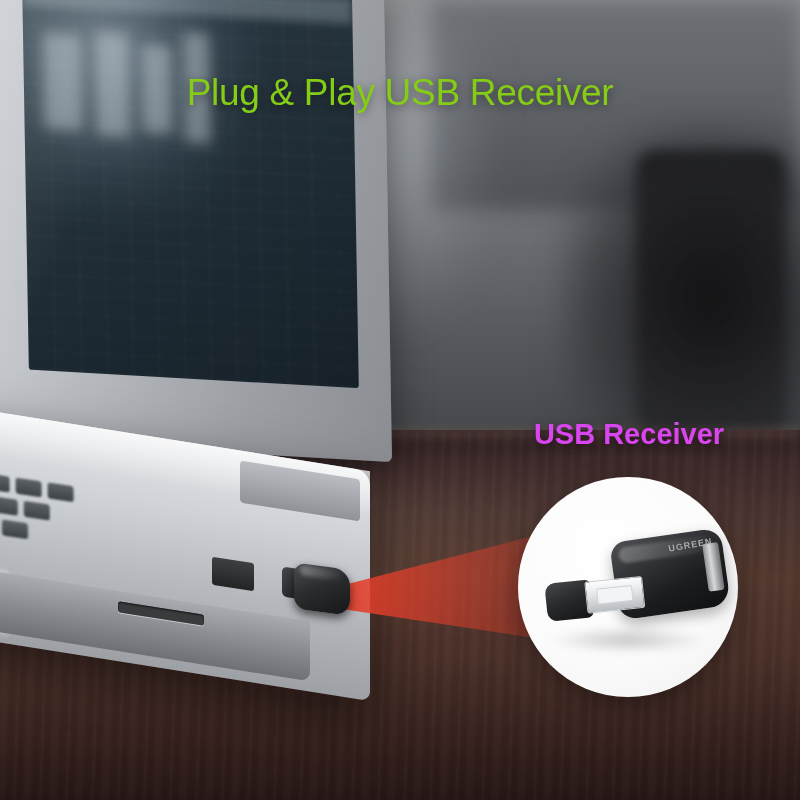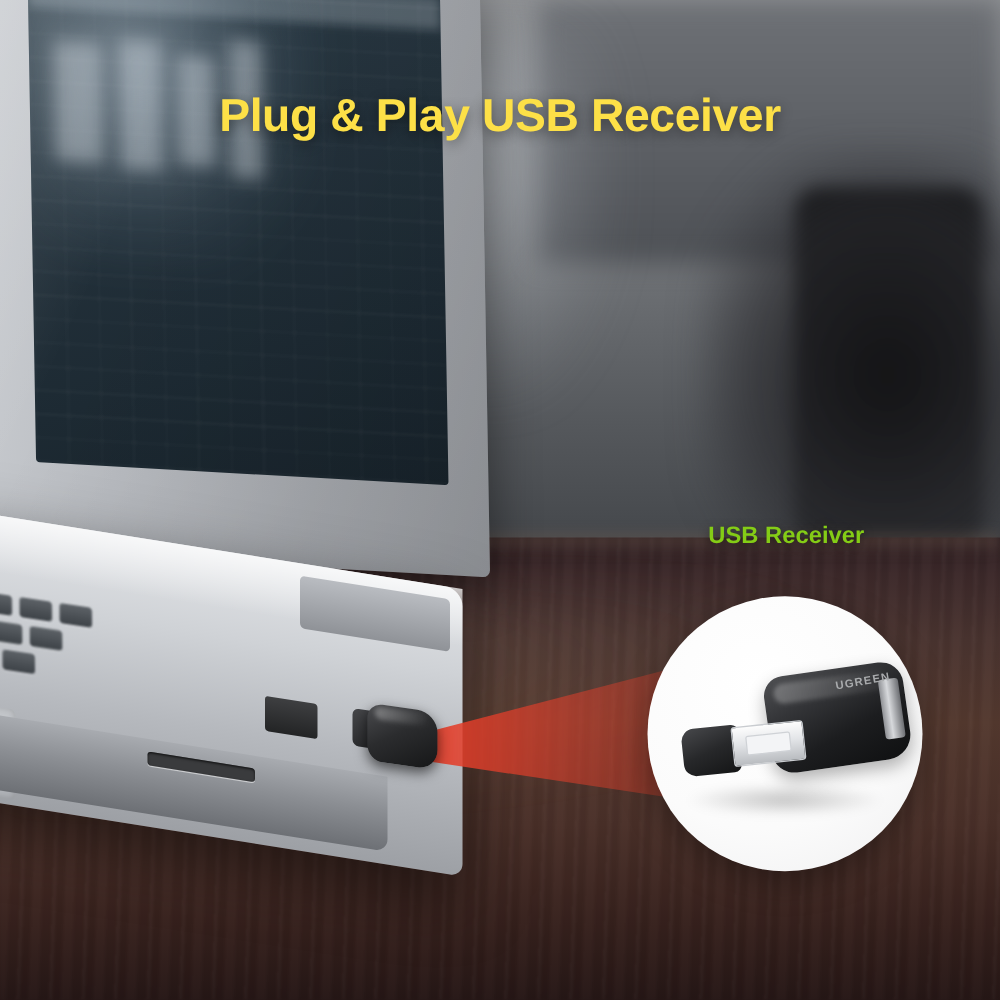--- a/index.html
+++ b/index.html
@@ -354,43 +354,43 @@
     background: radial-gradient(ellipse at 50% 50%, rgba(0,0,0,0.22) 0%, rgba(0,0,0,0) 70%);
     filter: blur(4px);
   }
 
   
   .headline {
     position: absolute;
     left: 0; top: 72px;
     width: 800px;
     text-align: center;
-    color: #fde047;
+    color: #84cc16;
     font-size: 37px;
-    font-weight: bold;
+    font-weight: normal;
     letter-spacing: -0.3px;
     text-shadow: 0 2px 10px rgba(0,0,0,0.45);
   }
   .subhead {
     position: absolute;
     left: 0; top: 146px;
     width: 800px;
     text-align: center;
     color: #f2f3f4;
     font-size: 25px;
     font-weight: 400;
     text-shadow: 0 2px 8px rgba(0,0,0,0.4);
   }
   .label-receiver {
     position: absolute;
     left: 498px; top: 418px;
     width: 262px;
     text-align: center;
-    color: #84cc16;
-    font-size: 19px;
+    color: #d946ef;
+    font-size: 29px;
     font-weight: bold;
     text-shadow: 0 2px 8px rgba(0,0,0,0.5);
   }
 </style>
 </head>
 <body>
 
 <div class="scene">
 
   <div class="bg-wall"></div>

